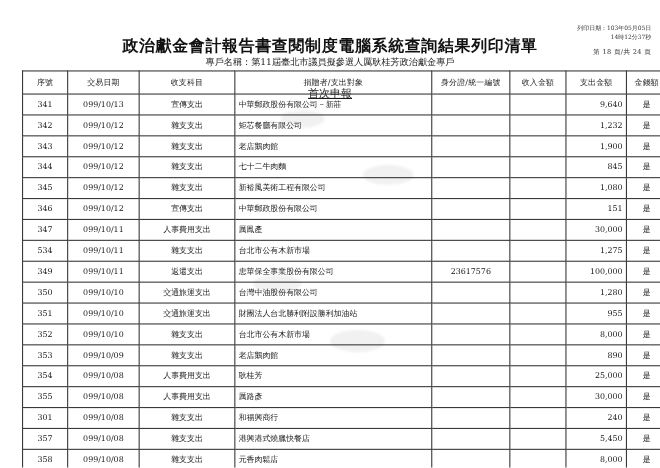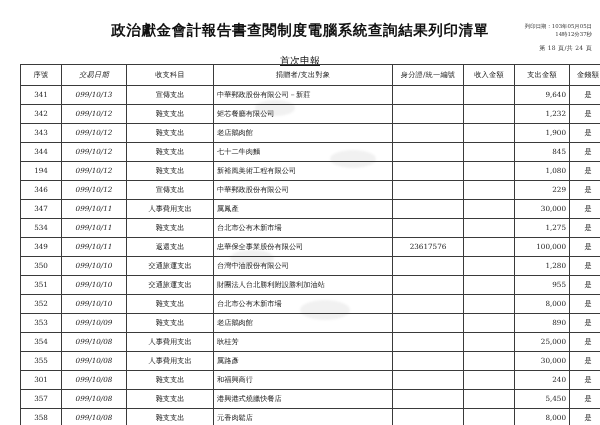--- a/index.html
+++ b/index.html
@@ -18,21 +18,21 @@
     position: relative;
     width: 600px;
     height: 425px;
     box-sizing: border-box;
     padding: 0;
   }
 
   
   .header {
     position: relative;
-    padding-top: 22px;
+    padding-top: 34px;
     height: 46px;
   }
   .title-block {
     text-align: center;
     width: 460px;
     margin: 0 auto 0 70px;
   }
   .doc-title {
     font-size: 14.5px;
     font-weight: bold;
@@ -95,21 +95,21 @@
     overflow: hidden;
     white-space: nowrap;
   }
   table.ledger th {
     text-align: center;
     font-weight: normal;
     height: 20px;
     letter-spacing: 0.2px;
   }
   .c-seq     { width: 34px;  text-align: center; }
-  .c-date    { width: 58px;  text-align: center; font-family: "DejaVu Serif", "Liberation Serif", serif; font-style: italic; }
+  .c-date    { width: 58px;  text-align: center; font-family: "DejaVu Serif", "Liberation Serif", serif; }
   .c-subject { width: 80px;  text-align: center; }
   .c-payee   { width: 172px; text-align: left; padding-left: 8px; }
   .c-id      { width: 64px;  text-align: center; font-size: 6px; }
   .c-income  { width: 44px;  text-align: right; }
   .c-expense { width: 48px;  text-align: right; padding-right: 5px; }
   .c-cash    { width: 30px;  text-align: center; }
 
   th.c-id { font-size: 6.1px; }
   th.c-income, th.c-expense, th.c-cash { text-align: center; font-size: 6.6px; }
 
@@ -136,20 +136,21 @@
   }
 </style>
 </head>
 <body>
 
 <div class="page">
 
   <div class="header">
     <div class="title-block">
       <div class="doc-title">政治獻金會計報告書查閱制度電腦系統查詢結果列印清單</div>
+      <div class="doc-subtitle">專戶名稱：第11屆臺北市議員擬參選人厲耿桂芳政治獻金專戶</div>
       <div class="doc-subtitle2">首次申報</div>
     </div>
     <div class="meta-block">
       <div>列印日期：103年05月05日</div>
       <div>14時12分37秒</div>
       <div class="meta-page">第 18 頁/共 24 頁</div>
     </div>
   </div>
 
   <div class="table-wrap">
@@ -202,37 +203,37 @@
             <td class="c-seq">344</td>
             <td class="c-date">099/10/12</td>
             <td class="c-subject">雜支支出</td>
             <td class="c-payee">七十二牛肉麵</td>
             <td class="c-id"></td>
             <td class="c-income"></td>
             <td class="c-expense">845</td>
             <td class="c-cash">是</td>
           </tr>
           <tr>
-            <td class="c-seq">194</td>
+            <td class="c-seq">345</td>
             <td class="c-date">099/10/12</td>
             <td class="c-subject">雜支支出</td>
             <td class="c-payee">新裕風美術工程有限公司</td>
             <td class="c-id"></td>
             <td class="c-income"></td>
             <td class="c-expense">1,080</td>
             <td class="c-cash">是</td>
           </tr>
           <tr>
             <td class="c-seq">346</td>
             <td class="c-date">099/10/12</td>
             <td class="c-subject">宣傳支出</td>
             <td class="c-payee">中華郵政股份有限公司</td>
             <td class="c-id"></td>
             <td class="c-income"></td>
-            <td class="c-expense">229</td>
+            <td class="c-expense">151</td>
             <td class="c-cash">是</td>
           </tr>
           <tr>
             <td class="c-seq">347</td>
             <td class="c-date">099/10/11</td>
             <td class="c-subject">人事費用支出</td>
             <td class="c-payee">厲鳳產</td>
             <td class="c-id"></td>
             <td class="c-income"></td>
             <td class="c-expense">30,000</td>

